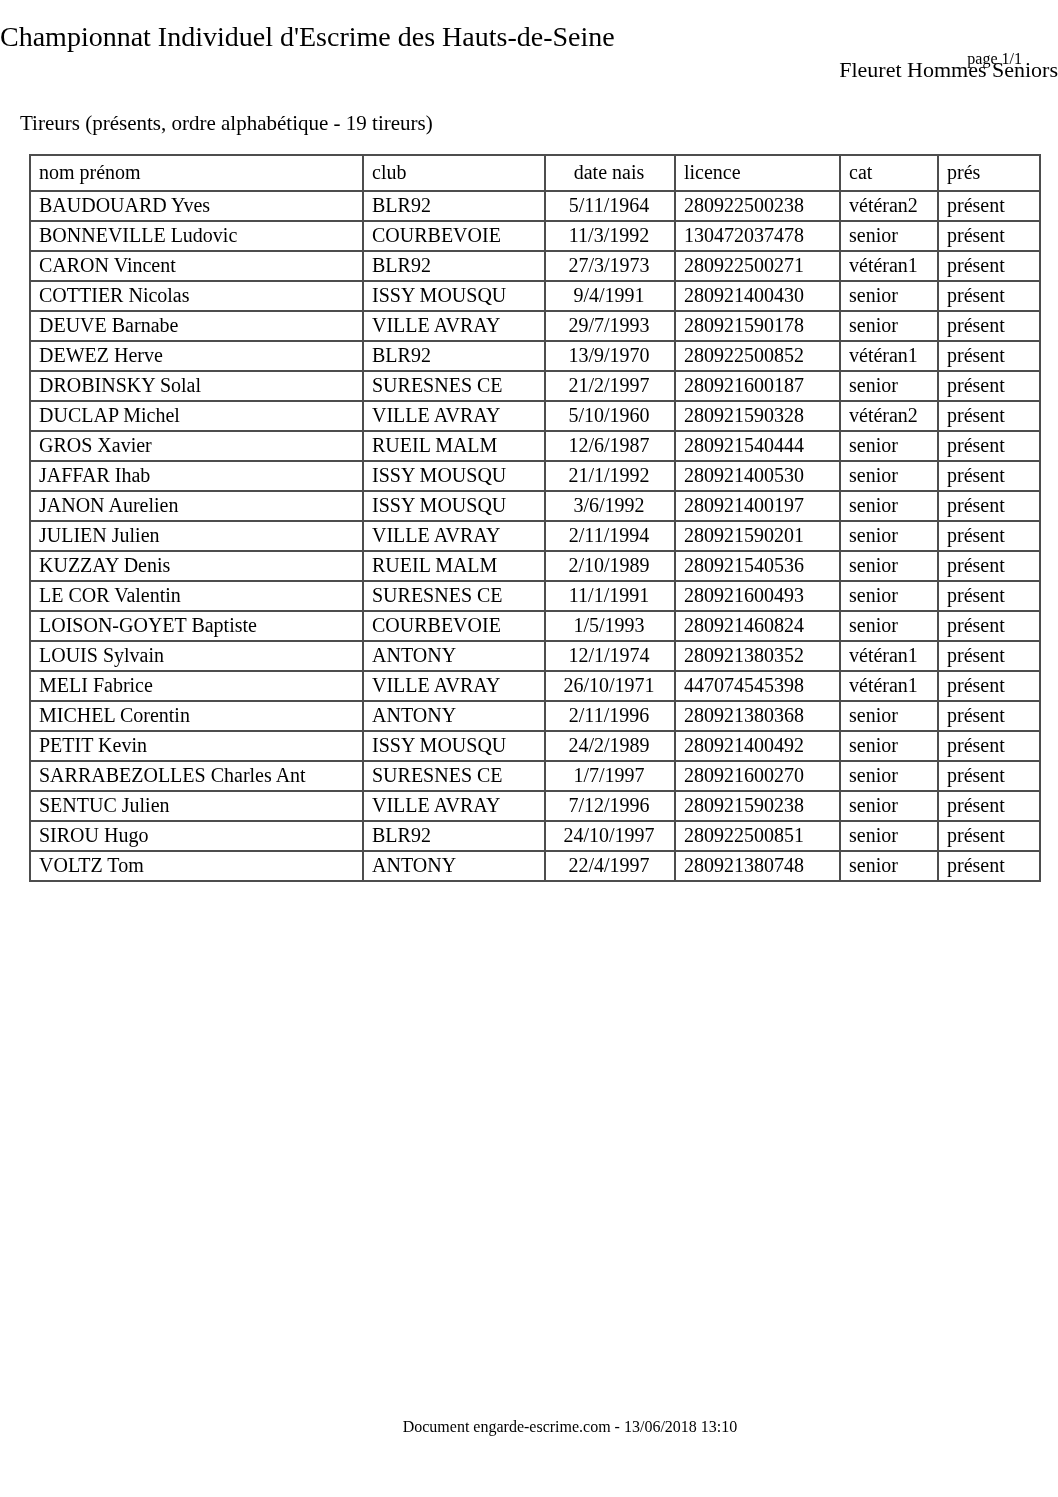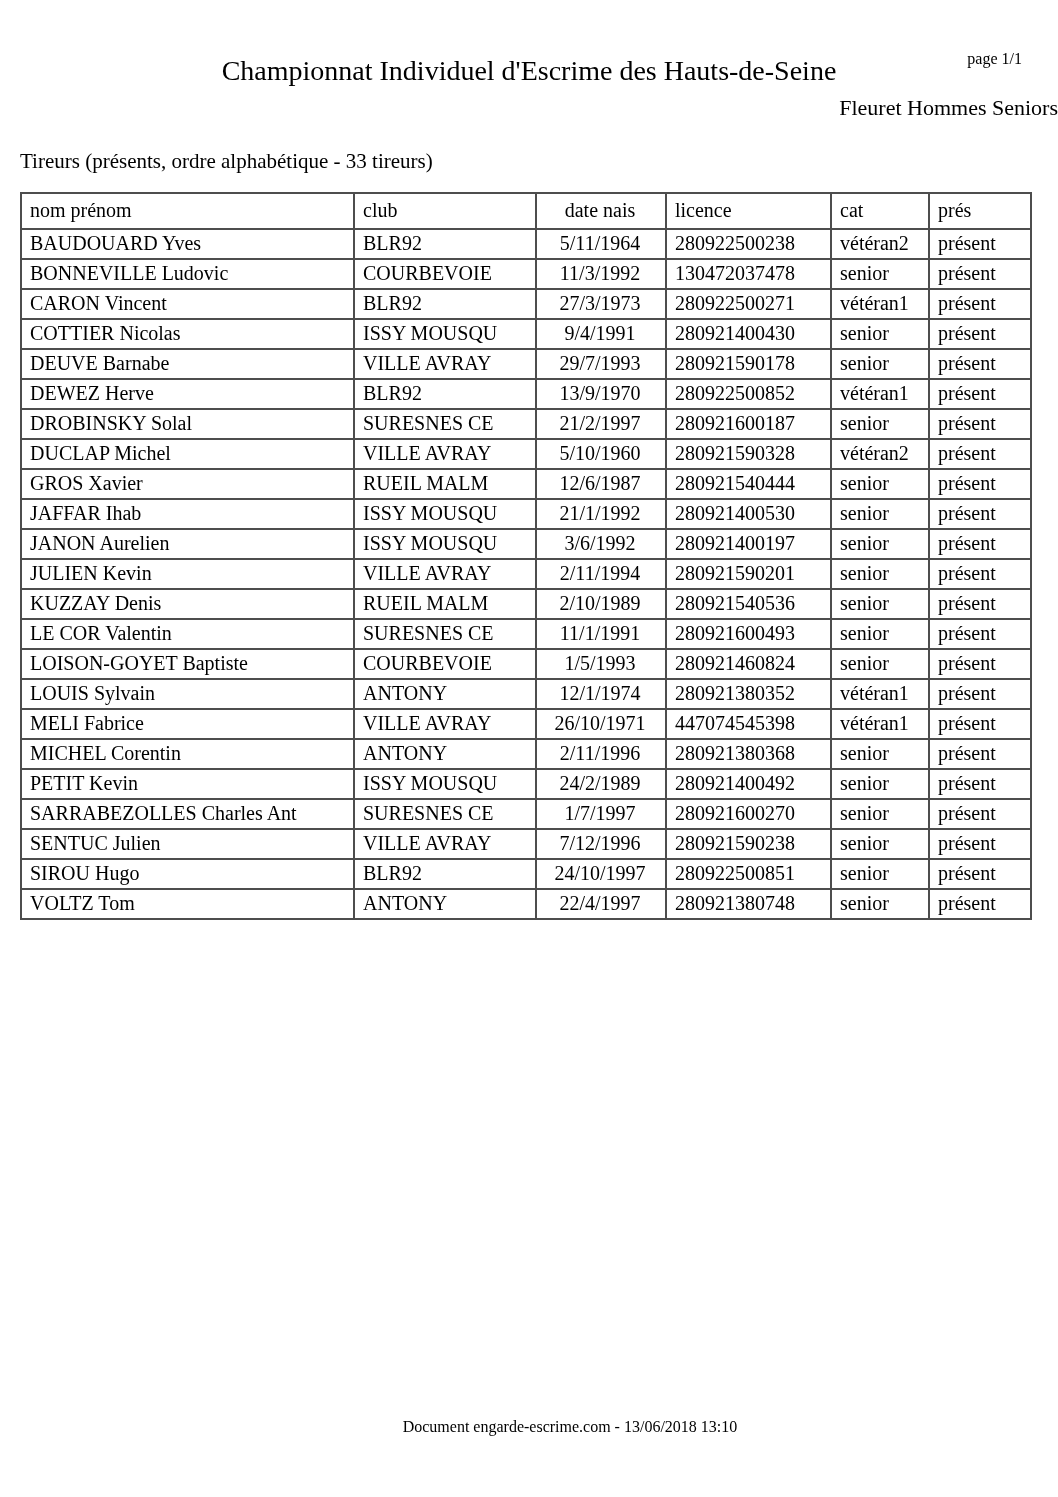--- a/index.html
+++ b/index.html
@@ -16,42 +16,41 @@
     background: #ffffff;
     overflow: hidden;
   }
   .page-indicator {
     position: absolute;
     top: 50px;
     right: 36px;
     font-size: 16px;
   }
   .doc-title {
-    margin: 8px;
-    padding-top: 47px;
-    text-align: center;
+    margin: 0;
+    padding-top: 21px;
     font-size: 28px;
     font-weight: normal;
     line-height: 1.15;
   }
   .doc-subtitle {
     margin: 4px 0 0 0;
     text-align: right;
     font-size: 22px;
     font-weight: normal;
     line-height: 1.15;
   }
   .section-heading {
     margin: 29px 0 18px 20px;
     font-size: 21px;
     font-weight: normal;
     line-height: 1.15;
   }
   table.roster {
-    margin-left: 20px;
+    margin-left: 29px;
     width: 1010px;
     border-collapse: collapse;
     table-layout: fixed;
     font-size: 20px;
   }
   table.roster th,
   table.roster td {
     border: 2px solid #4d4d4d;
     padding: 0 8px;
     text-align: left;
@@ -82,21 +81,21 @@
 <body>
 
 <div class="page">
 
   <div class="page-indicator">page 1/1</div>
 
   <h1 class="doc-title">Championnat Individuel d'Escrime des Hauts-de-Seine</h1>
 
   <h2 class="doc-subtitle">Fleuret Hommes Seniors</h2>
 
-  <h3 class="section-heading">Tireurs (présents, ordre alphabétique - 33 tireurs)</h3>
+  <h3 class="section-heading">Tireurs (présents, ordre alphabétique - 19 tireurs)</h3>
 
   <table class="roster">
     <colgroup>
       <col class="col-name">
       <col class="col-club">
       <col class="col-date">
       <col class="col-licence">
       <col class="col-cat">
       <col class="col-pres">
     </colgroup>
@@ -193,21 +192,21 @@
         </tr>
         <tr>
           <td>JANON Aurelien</td>
           <td>ISSY MOUSQU</td>
           <td class="align-right">3/6/1992</td>
           <td>280921400197</td>
           <td>senior</td>
           <td>présent</td>
         </tr>
         <tr>
-          <td>JULIEN Kevin</td>
+          <td>JULIEN Julien</td>
           <td>VILLE AVRAY</td>
           <td class="align-right">2/11/1994</td>
           <td>280921590201</td>
           <td>senior</td>
           <td>présent</td>
         </tr>
         <tr>
           <td>KUZZAY Denis</td>
           <td>RUEIL MALM</td>
           <td class="align-right">2/10/1989</td>

